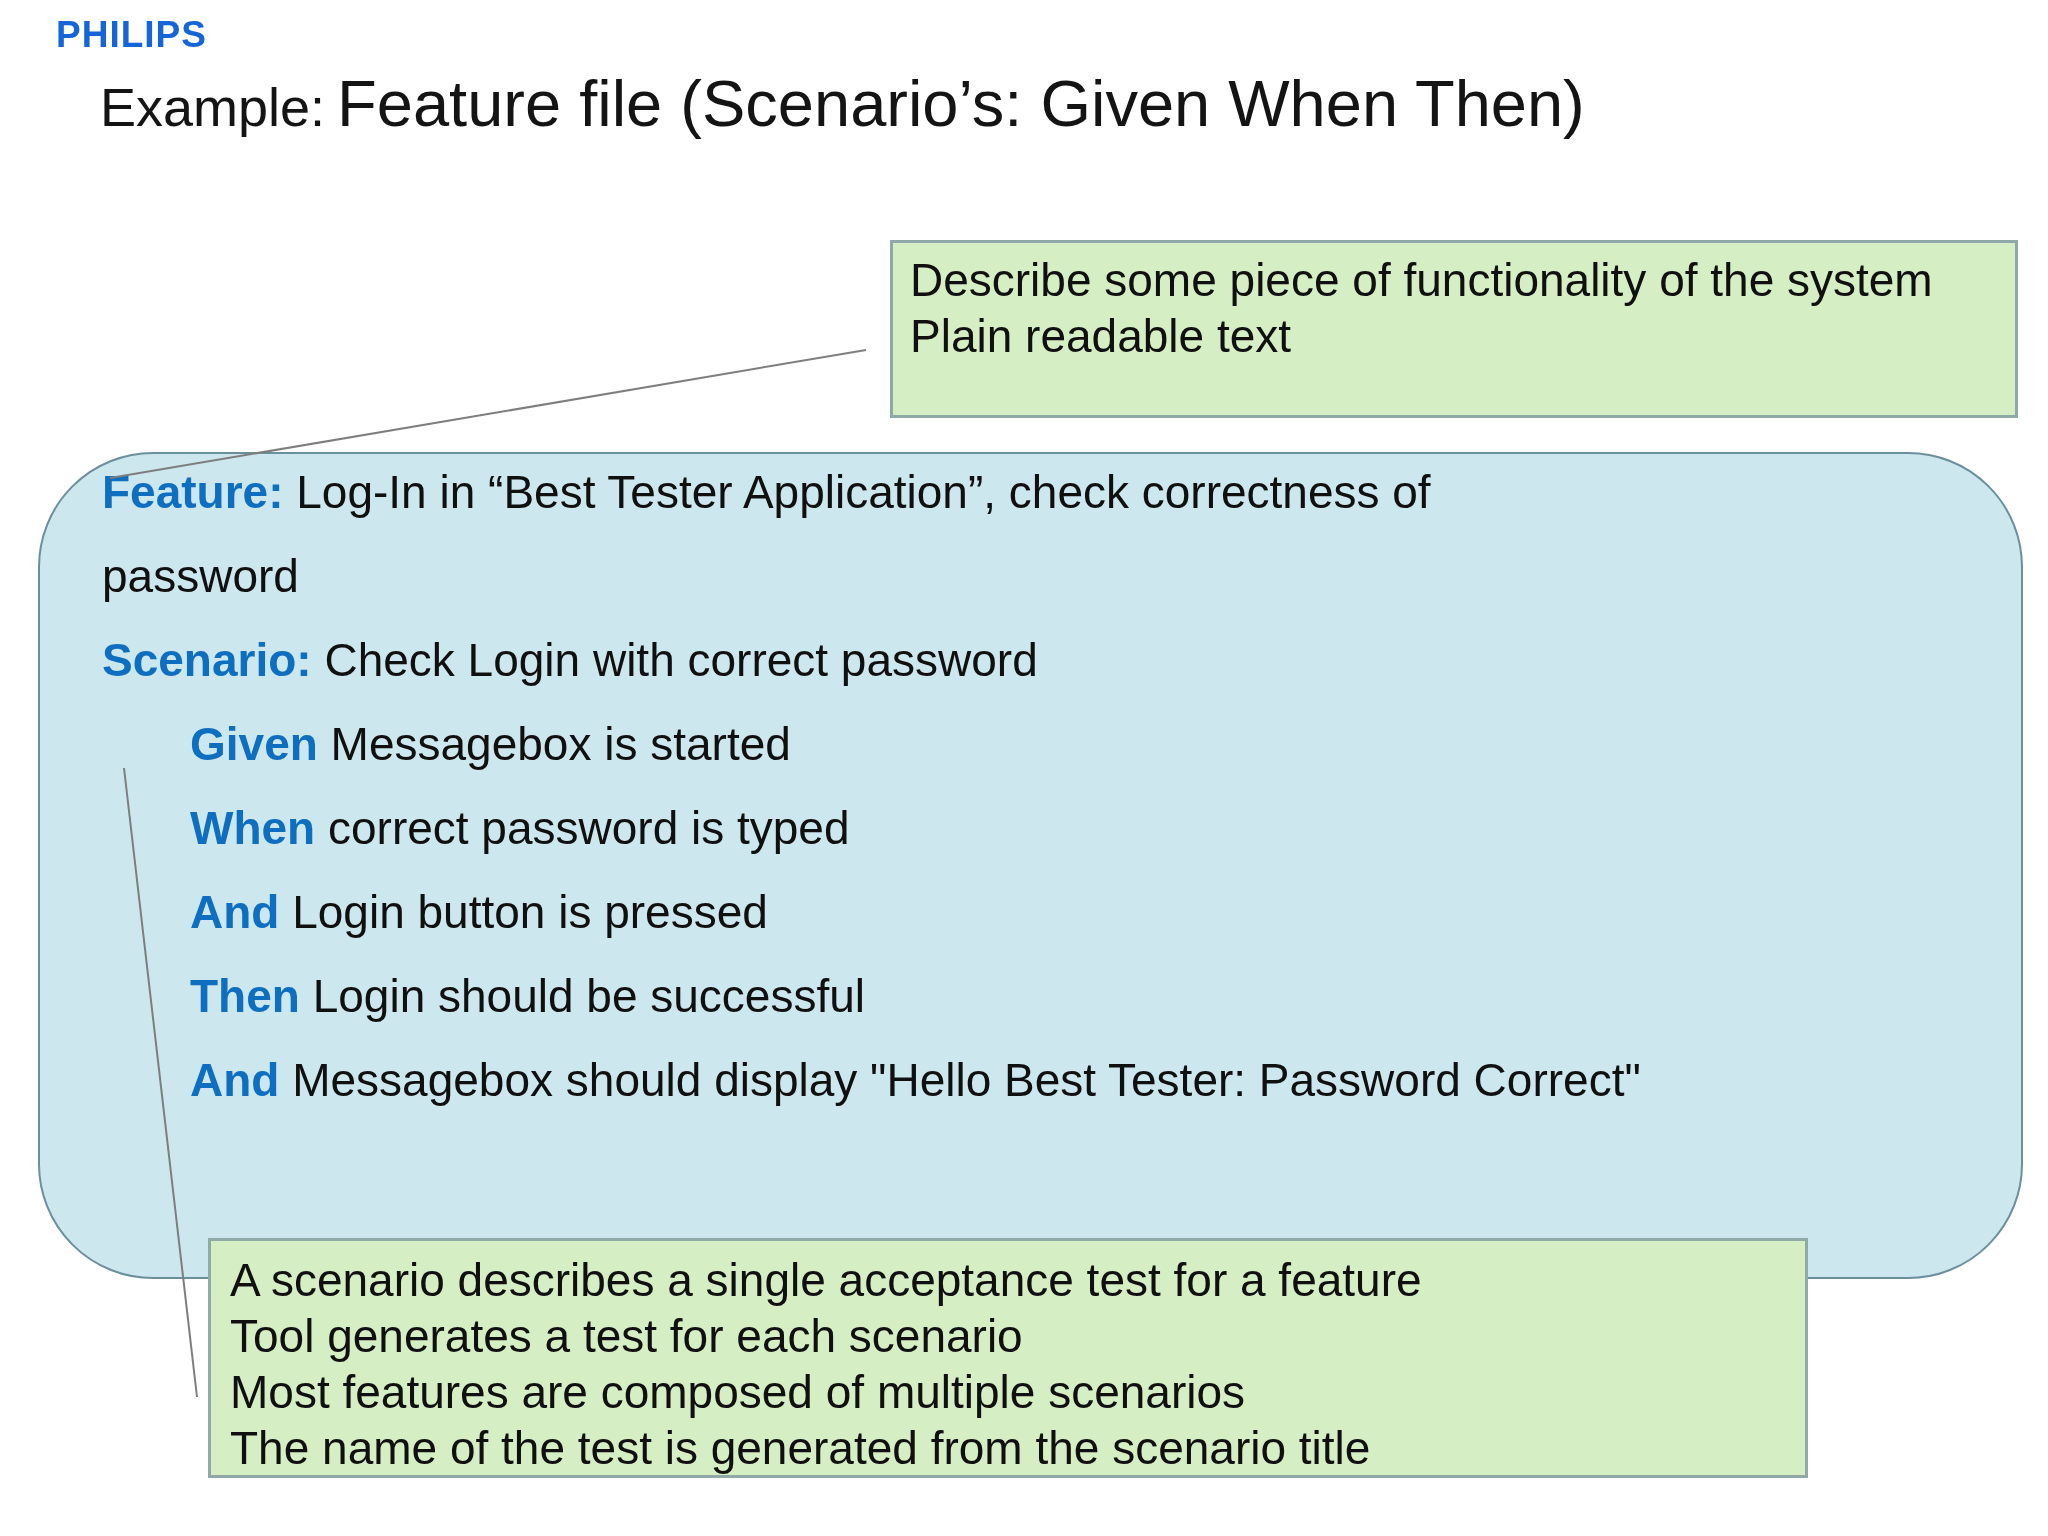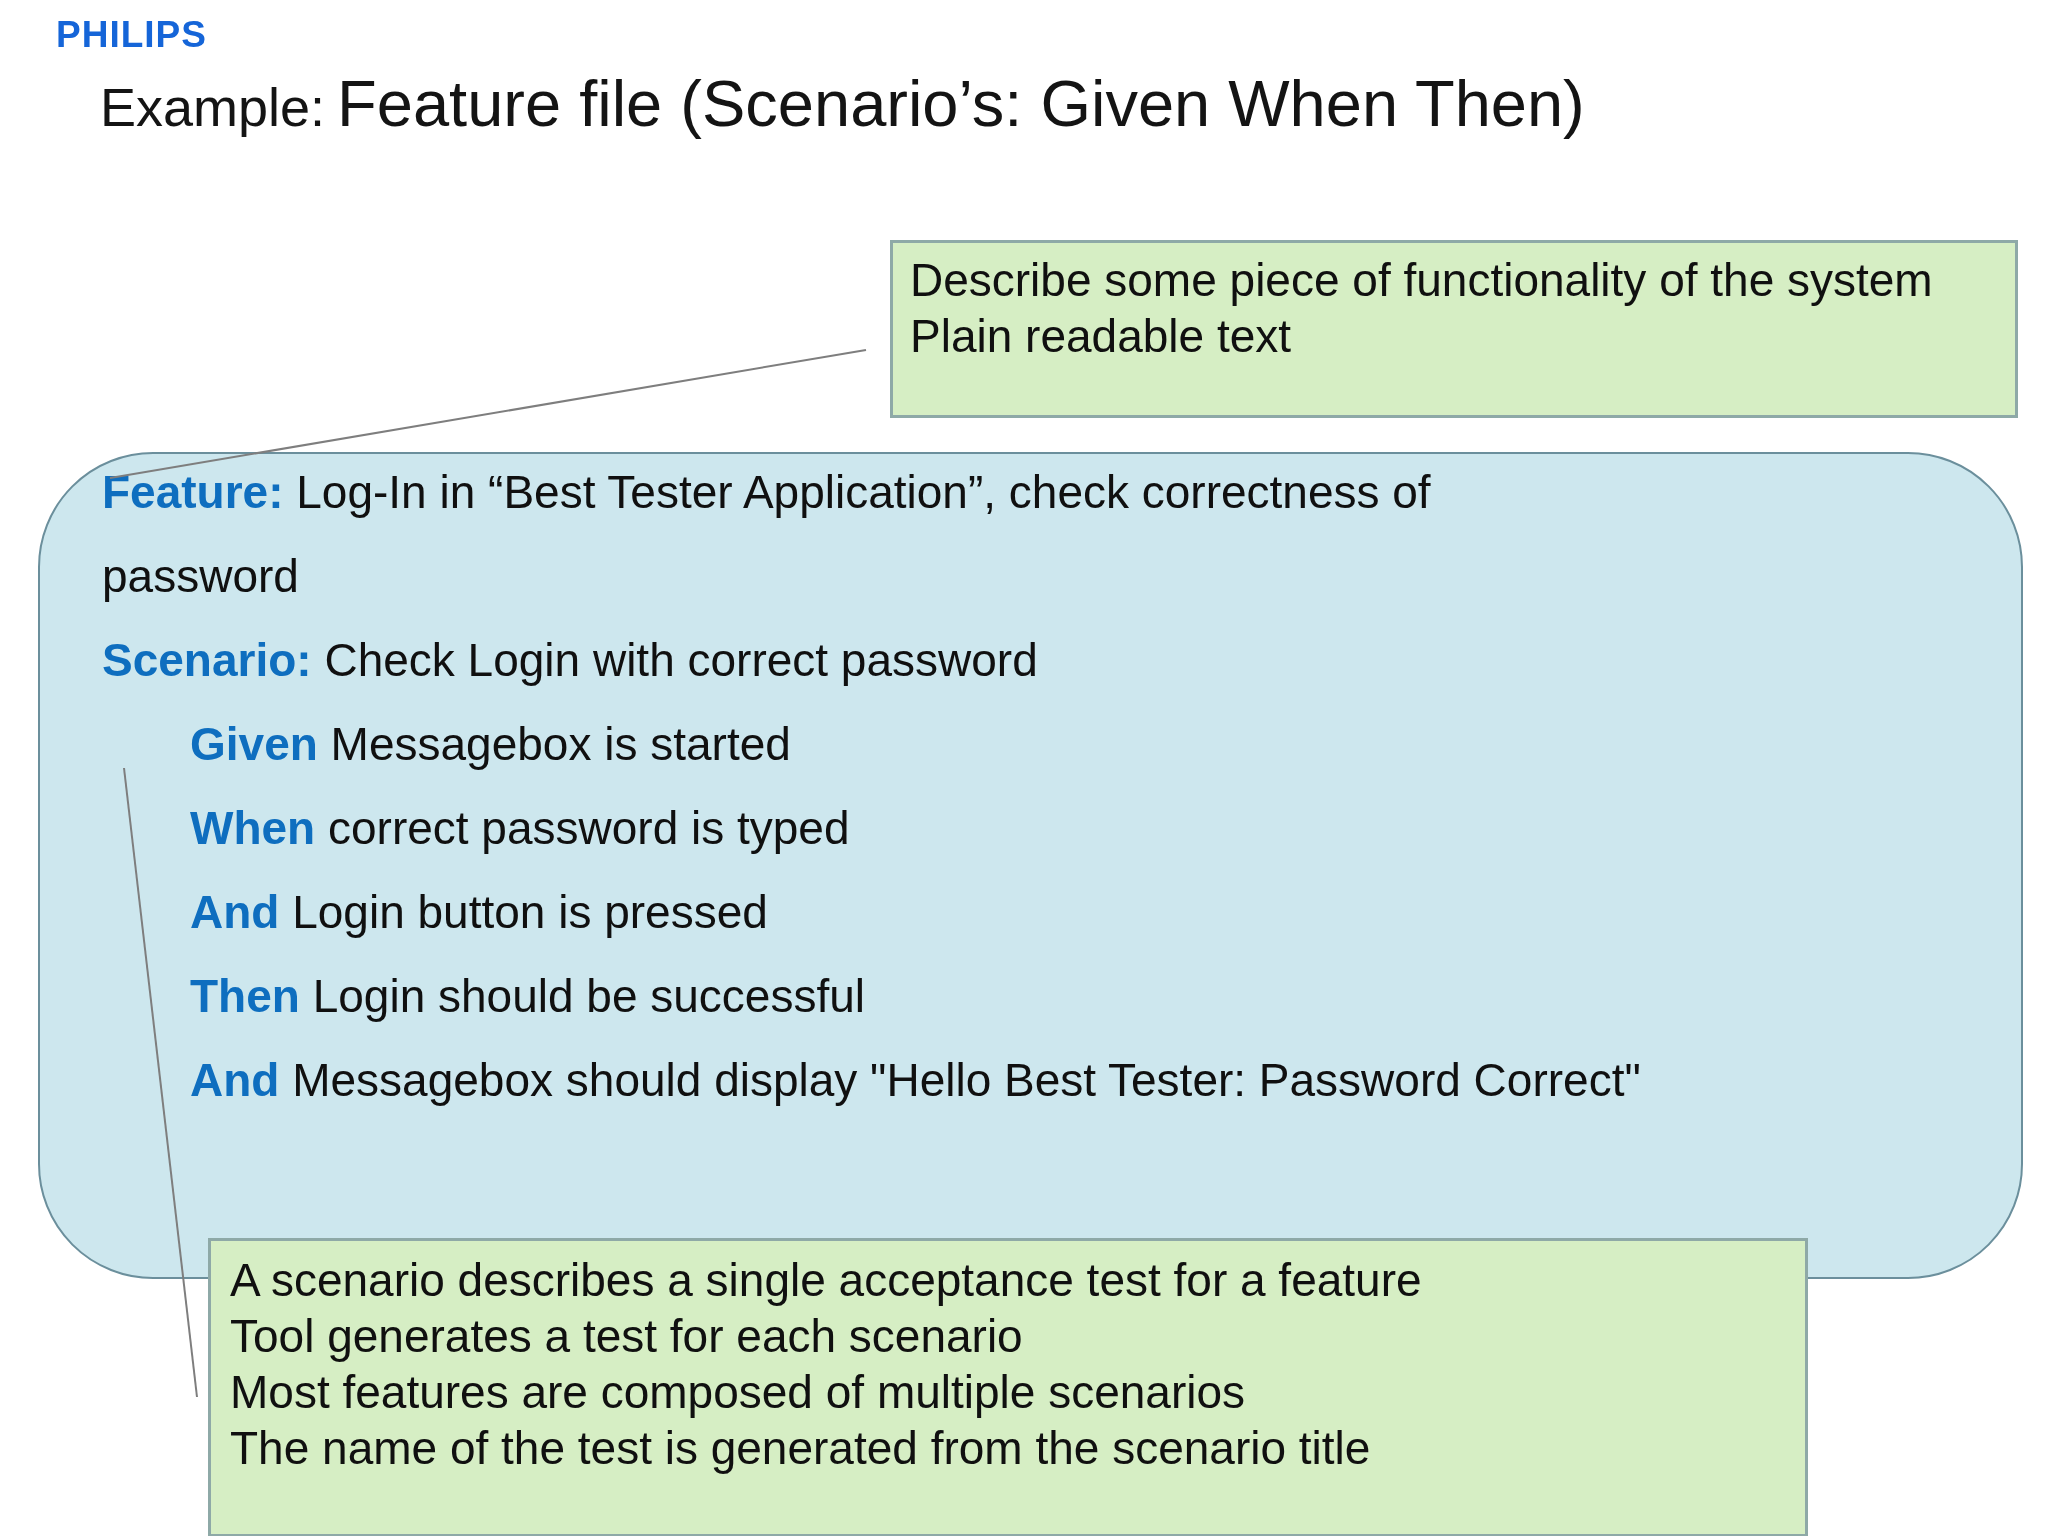--- a/index.html
+++ b/index.html
@@ -29,21 +29,21 @@
     position:absolute;box-sizing:border-box;
     background:var(--callout-fill);
     border:3px solid var(--callout-border);
     color:#101010;font-size:46px;
   }
   .callout-top{
     left:866px;top:240px;width:1128px;height:178px;
     padding:9px 0 0 17px;line-height:56px;margin-left:24px;
   }
   .callout-bottom{
-    left:208px;top:1238px;width:1600px;height:299px;
+    left:208px;top:1238px;width:1600px;height:240px;
     padding:11px 0 0 19px;line-height:56px;
   }
   .callout .co-line{white-space:nowrap;}
   .feature-box{
     position:absolute;left:38px;top:452px;width:1985px;height:827px;
     box-sizing:border-box;border-radius:115px;
     background:var(--feature-box-fill);
     border:2px solid var(--feature-box-border);
     padding:15px 0 0 62px;
     color:#101010;font-size:46px;

